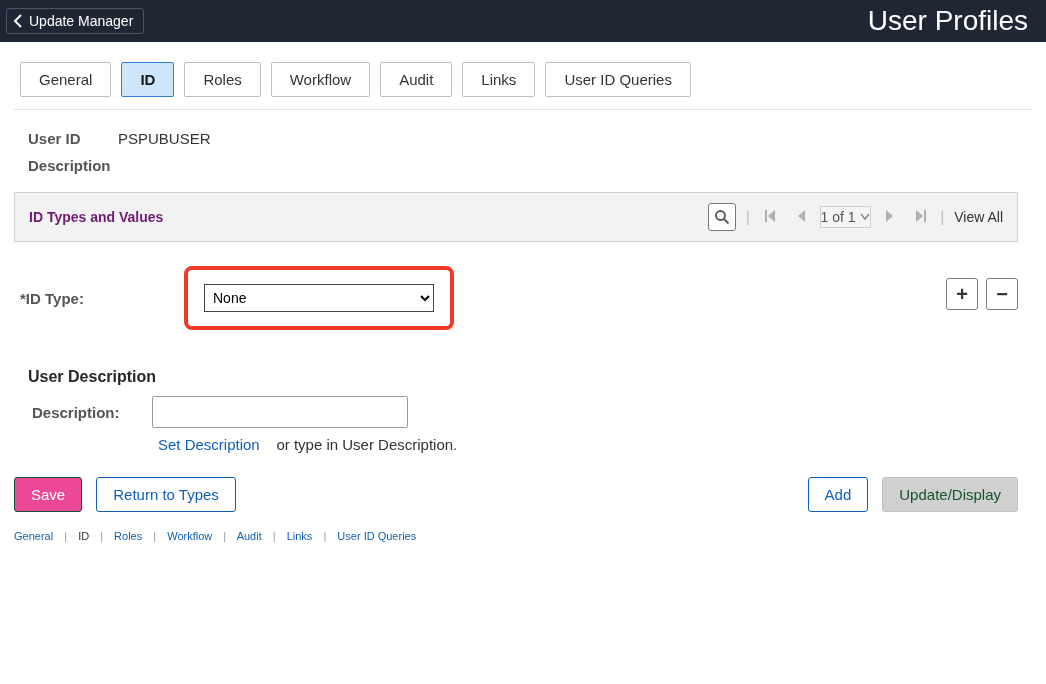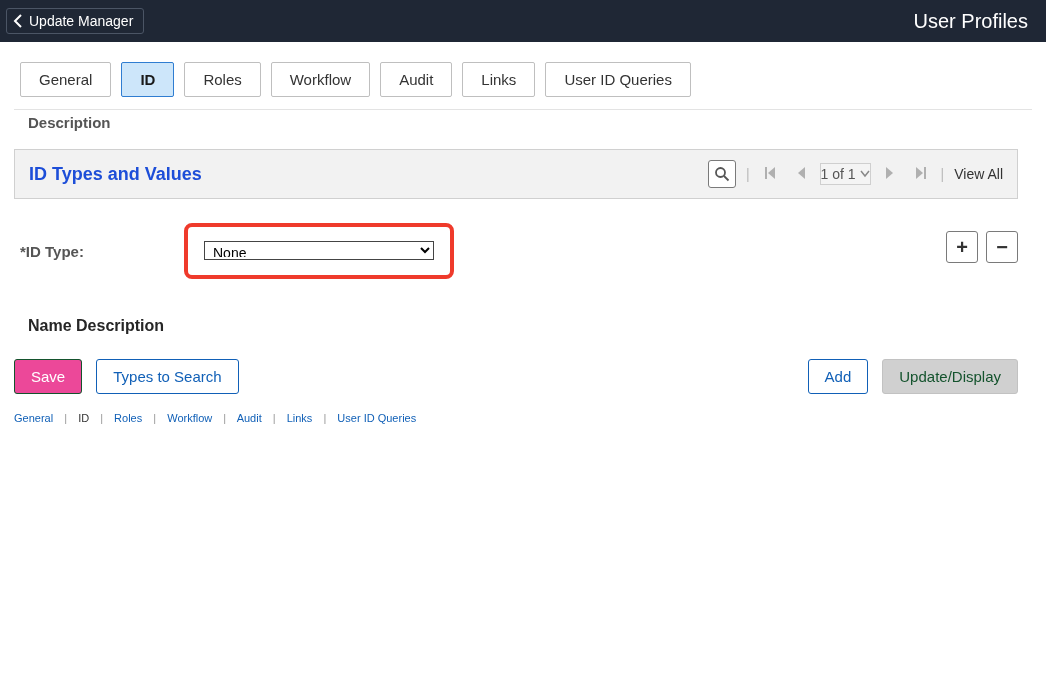--- a/index.html
+++ b/index.html
@@ -25,21 +25,21 @@
     border: 1px solid #4b5565;
     border-radius: 3px;
     padding: 4px 10px 4px 6px;
     cursor: pointer;
     font-size: 14px;
     color: #fff;
     text-align: right;
   }
   .back-chip svg { margin-right: 4px; }
   .topbar-title {
-    font-size: 20px;
+    font-size: 28px;
   }
   .content { padding: 0 14px 20px 14px; }
   .tabs {
     display: flex;
     gap: 10px;
     padding: 20px 0 12px 6px;
     border-bottom: 1px solid #e3e3e3;
   }
   .tab {
     border: 1px solid #bfbfbf;
@@ -63,21 +63,21 @@
   .desc-label-top { color: #555; font-weight: 600; font-size: 15px; margin: 4px 0 18px 14px; }
   .grid-header {
     background: #f2f2f2;
     border: 1px solid #d0d0d0;
     display: flex;
     align-items: center;
     justify-content: space-between;
     padding: 10px 14px;
     margin: 0 14px 0 0;
   }
-  .grid-title { font-weight: 700; font-size: 18px; color: #1d4ed8; }
+  .grid-title { font-weight: 700; font-size: 14px; color: #701a75; }
   .grid-controls { display: flex; align-items: center; gap: 10px; color: #7a7a7a; }
   .sq-btn {
     border: 1px solid #7a7a7a;
     border-radius: 3px;
     width: 28px; height: 28px;
     display: inline-flex; align-items: center; justify-content: center;
     background: #fff;
     cursor: pointer;
   }
   .divider { color: #bbb; }
@@ -100,21 +100,21 @@
   }
   .type-label { color: #555; font-weight: 600; font-size: 15px; width: 164px; }
   .highlight-rect {
     border: 4px solid #ef3a2b;
     border-radius: 8px;
     padding: 14px 16px;
     display: inline-block;
   }
   .type-select {
     width: 230px;
-    height: 19px;
+    height: 28px;
     font-size: 14px;
     padding: 2px 4px;
     border: 1px solid #444;
     background: #fff;
   }
   .addrem {
     margin-left: auto;
     display: flex;
     gap: 8px;
     position: relative;
@@ -205,20 +205,26 @@
   <div class="tabs">
     <div class="tab">General</div>
     <div class="tab active">ID</div>
     <div class="tab">Roles</div>
     <div class="tab">Workflow</div>
     <div class="tab">Audit</div>
     <div class="tab">Links</div>
     <div class="tab">User ID Queries</div>
   </div>
 
+  <div class="info-block">
+    <div class="info-row">
+      <span class="info-label">User ID</span>
+      <span class="info-value">PSPUBUSER</span>
+    </div>
+  </div>
   <div class="desc-label-top">Description</div>
 
   <div class="grid-header">
     <div class="grid-title">ID Types and Values</div>
     <div class="grid-controls">
       <span class="sq-btn">
         <svg width="16" height="16" viewBox="0 0 16 16">
             <circle cx="6.5" cy="6.5" r="4.5" stroke="#555" stroke-width="1.8" fill="none"></circle>
             <line x1="10" y1="10" x2="14.5" y2="14.5" stroke="#555" stroke-width="1.8"></line>
           </svg>
@@ -268,26 +274,37 @@
       <span class="sq-btn">
         <span>+</span>
       </span>
       <span class="sq-btn">
         <span>−</span>
       </span>
     </span>
   </div>
 
 
-  <div class="section-title">Name Description</div>
-
+  <div class="section-title">User Description</div>
+
+  <div class="desc-block">
+    <div class="desc-row">
+      <span class="lbl">Description:</span>
+      <input class="desc-input" type="text" value="" style="">
+    </div>
+    <div class="desc-hint">
+      <span class="link">Set Description</span>
+      &nbsp;&nbsp;
+      <span>or type in User Description.</span>
+    </div>
+  </div>
 
   <div class="button-row">
     <button class="btn btn-primary">Save</button>
-    <button class="btn btn-outline">Types to Search</button>
+    <button class="btn btn-outline">Return to Types</button>
     <span class="spacer"></span>
     <button class="btn btn-outline" style="margin-left:0">Add</button>
     <button class="btn btn-disabled" style="margin-left:14px">Update/Display</button>
   </div>
 
   <div class="footer-links">
     <span class="link">General</span>
     <span class="sep">|</span>
     <span class="current">ID</span>
     <span class="sep">|</span>

